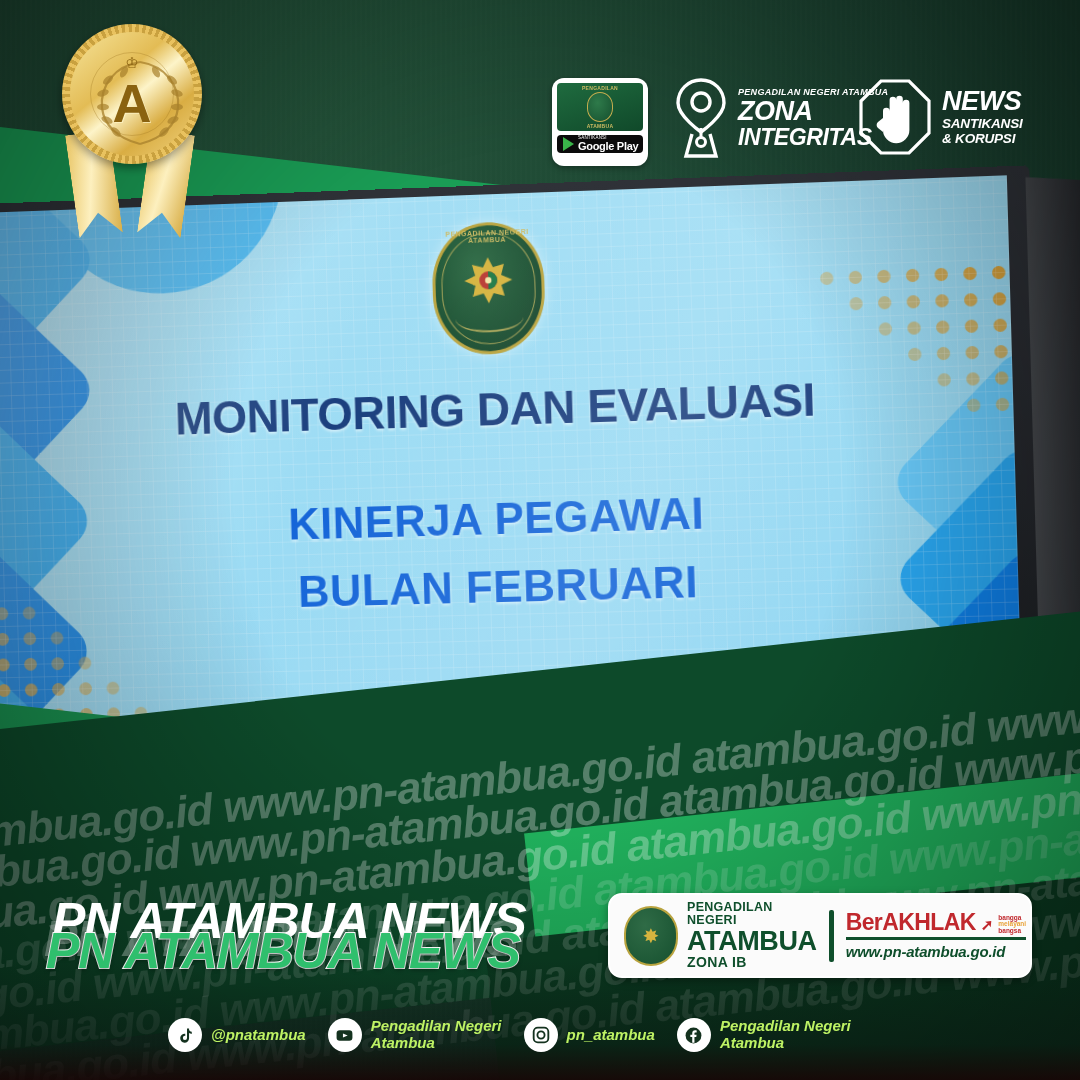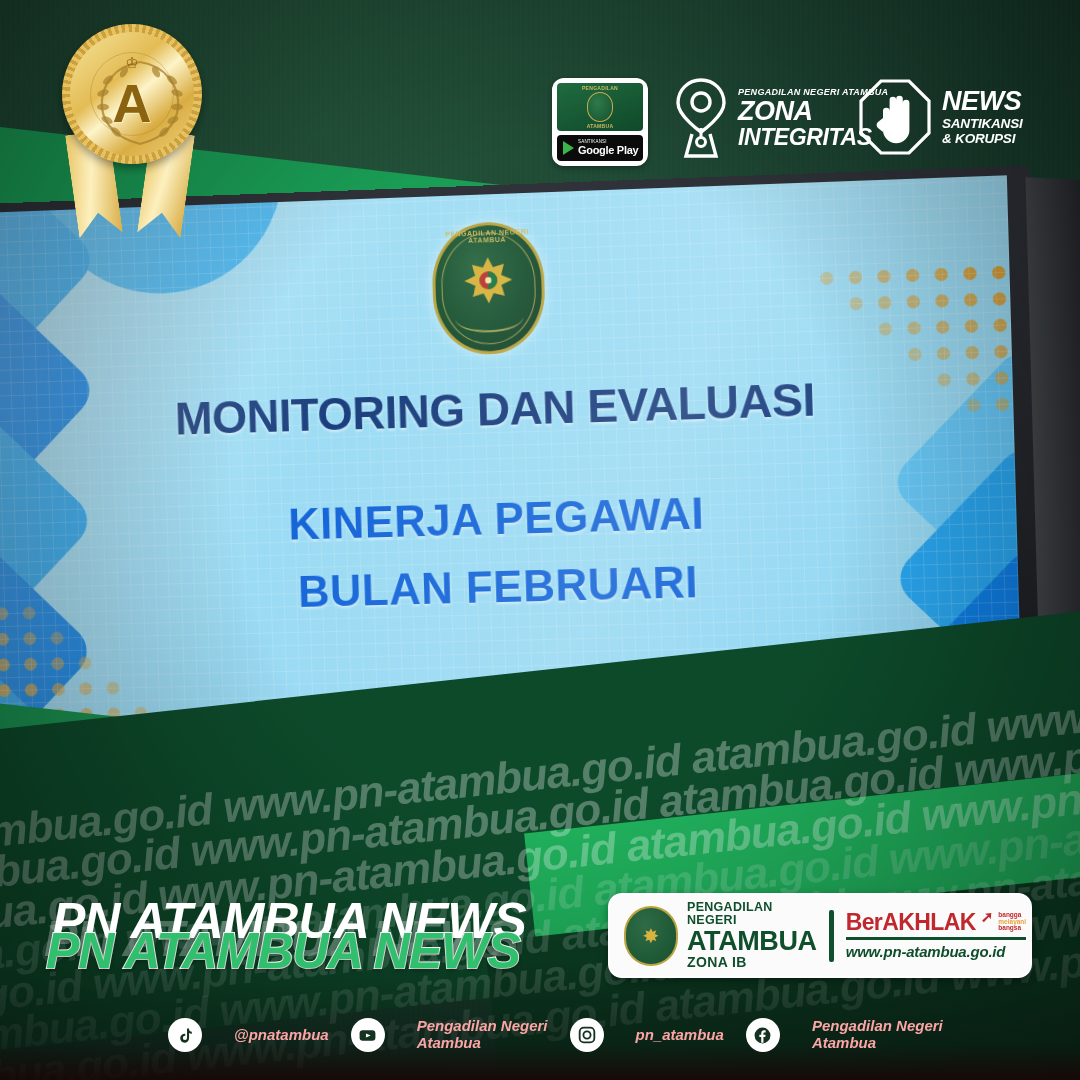--- a/index.html
+++ b/index.html
@@ -163,21 +163,21 @@
      border-radius:12px;box-shadow:0 2px 6px rgba(0,0,0,.35);padding:5px;}
   .playcard .appicon{width:100%;height:48px;border-radius:4px;
      background:linear-gradient(160deg,#1f6b3f,#10492a);position:relative;overflow:hidden;
      display:flex;align-items:center;justify-content:center;}
   .appicon .mini-seal{width:26px;height:30px;border-radius:50% / 46%;
      background:radial-gradient(ellipse at 40% 35%,#2e7a4a,#16502f);border:1px solid #c3ad4e;}
   .appicon .top-t{position:absolute;top:2px;left:0;right:0;text-align:center;font-size:5px;
      color:#cdbb63;font-weight:bold;letter-spacing:.3px;}
   .appicon .bot-t{position:absolute;bottom:2px;left:0;right:0;text-align:center;font-size:5px;
      color:#cdbb63;font-weight:bold;letter-spacing:.3px;}
-  .playbtn{margin-top:4px;height:26px;background:#0b0b0b;border-radius:4px;position:relative;
+  .playbtn{margin-top:4px;height:18px;background:#0b0b0b;border-radius:4px;position:relative;
      display:flex;align-items:center;padding-left:6px;}
   .playbtn .tri{width:0;height:0;border-left:11px solid #3ab54a;
      border-top:7px solid transparent;border-bottom:7px solid transparent;flex:none;}
   .playbtn .ptxt{margin-left:4px;line-height:1.02;}
   .playbtn .p1{font-size:4.5px;color:#fff;letter-spacing:.2px;}
   .playbtn .p2{font-size:11px;color:#fff;font-weight:bold;letter-spacing:-.3px;}
 
   .zona{position:absolute;left:672px;top:76px;display:flex;align-items:center;gap:8px;}
   .pin{width:58px;height:84px;flex:none;}
   .zona-txt .z0{font-size:9px;color:#fff;font-weight:bold;font-style:italic;letter-spacing:.3px;}
@@ -207,35 +207,35 @@
   .bc-seal{width:54px;height:60px;margin-left:14px;flex:none;border-radius:50% / 46%;
      background:radial-gradient(ellipse at 38% 32%,#2f6b46,#16502f);border:2px solid #b9a43f;
      position:relative;display:flex;align-items:center;justify-content:center;}
   .bc-seal .st{font-size:20px;color:#d6b43f;}
   .bc-left{margin-left:9px;line-height:1.04;}
   .bc-left .l1{font-size:12.5px;font-weight:bold;color:#0f4f2c;letter-spacing:.3px;}
   .bc-left .l2{font-size:27px;font-weight:bold;color:#0f4f2c;letter-spacing:-.4px;}
   .bc-left .l3{font-size:14px;font-weight:bold;color:#0f4f2c;letter-spacing:.4px;}
   .bc-div{width:5px;height:52px;background:#0f4f2c;margin:0 12px;flex:none;border-radius:2px;}
   .bc-right{flex:1;padding-right:10px;}
-  .berak{display:flex;align-items:flex-start;gap:5px;}
+  .berak{display:flex;align-items:flex-end;gap:5px;}
   .berak .bk{font-size:23px;font-weight:bold;color:#c0282d;letter-spacing:-.6px;line-height:1;}
   .berak .arrow{color:#c0282d;font-size:15px;font-weight:bold;margin-top:-3px;}
   .berak .bangga{line-height:1.0;margin-top:1px;}
   .berak .bangga div{font-size:6.5px;color:#c0282d;font-weight:bold;}
   .berak .bangga div.mid{color:#e8a33a;}
   .bc-rule{height:2.5px;background:#0f4f2c;margin:3px 0 3px 0;}
   .bc-url{font-size:15px;font-weight:bold;font-style:italic;color:#0f4f2c;letter-spacing:-.2px;}
 
   
   .social{position:absolute;left:168px;top:1018px;display:flex;align-items:center;gap:22px;}
   .soc{display:flex;align-items:center;gap:9px;}
   .soc .ic{width:34px;height:34px;border-radius:50%;background:#fff;flex:none;
      display:flex;align-items:center;justify-content:center;}
-  .soc .lbl{font-size:15px;color:#fca5a5;font-weight:bold;font-style:italic;line-height:1.12;margin-left:23px;}
+  .soc .lbl{font-size:15px;color:#bef264;font-weight:bold;font-style:italic;line-height:1.12;}
 
   
   .twib{position:absolute;left:726px;top:1006px;width:334px;height:62px;background:#f4f4f4;
      border-radius:31px;display:flex;align-items:center;justify-content:center;gap:8px;
      box-shadow:0 2px 8px rgba(0,0,0,.3);}
   .twib .mw{font-size:20px;font-weight:bold;color:#1a1a1a;letter-spacing:-.4px;}
   .twib .tlogo{width:28px;height:28px;border-radius:7px;background:#25b6ab;position:relative;flex:none;}
   .twib .tlogo::after{content:"";position:absolute;left:6px;top:7px;width:16px;height:12px;
      background:#fff;border-radius:2px;}
   .twib .tname{font-size:27px;font-weight:bold;color:#25b6ab;letter-spacing:-1.1px;}

